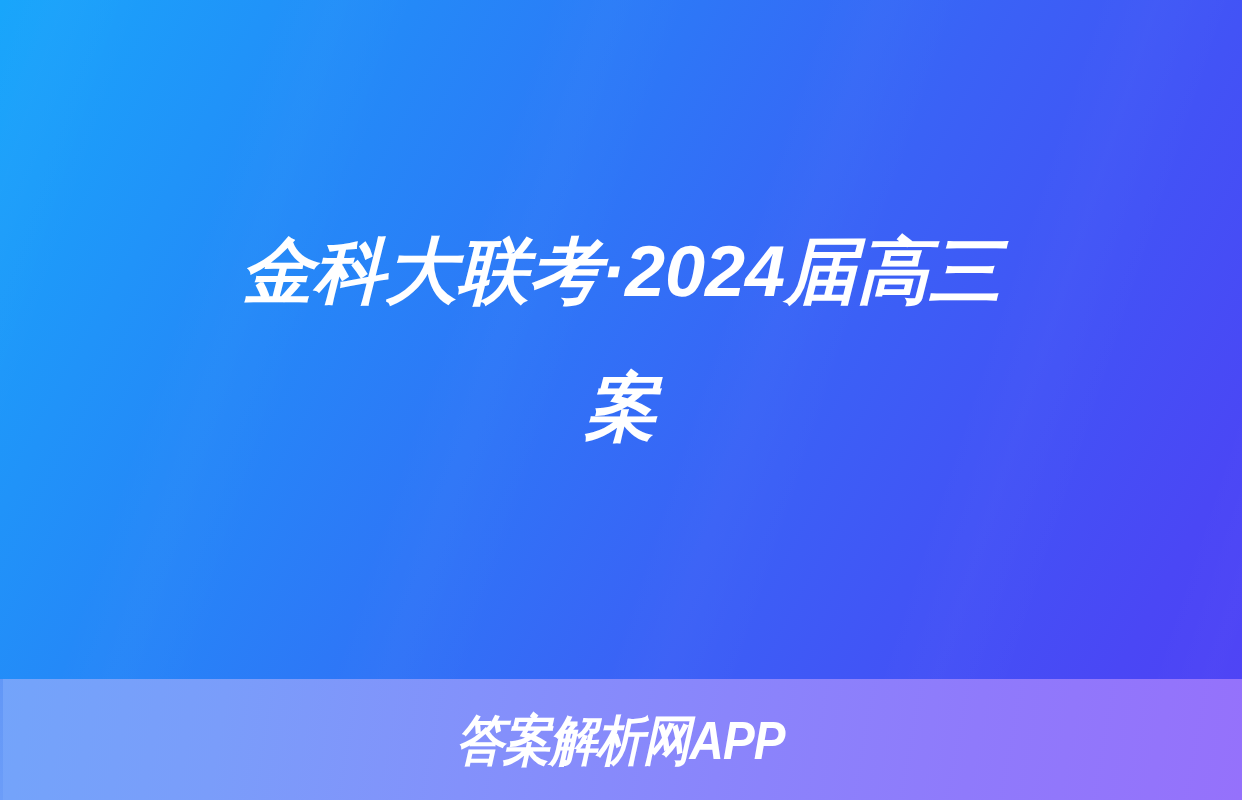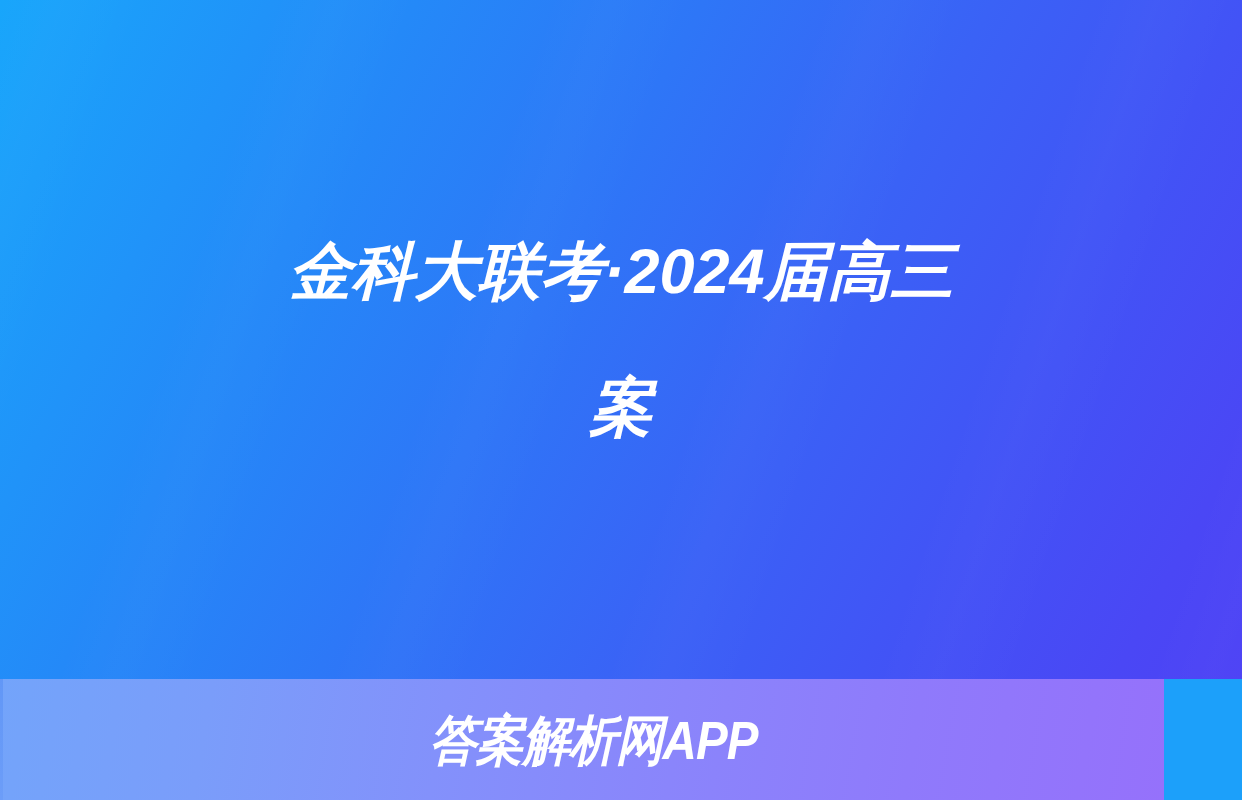--- a/index.html
+++ b/index.html
@@ -58,45 +58,44 @@
     width: 1092px;
     text-align: center;
     z-index: 2;
   }
 
   .title-line {
     color: #ffffff;
     font-family: "Liberation Sans", "DejaVu Sans", sans-serif;
     font-weight: 700;
     font-style: italic;
-    font-size: 63px;
+    font-size: 72px;
     line-height: 136px;
     letter-spacing: 0px;
     white-space: nowrap;
     text-rendering: geometricPrecision;
   }
 
   
   #footer-band {
     position: absolute;
     left: 0;
     top: 679px;
-    width: 1140px;
+    width: 1242px;
     height: 121px;
     background: linear-gradient(100deg,
                 #73A4FA 0%,
                 #7A9DFA 18%,
                 #8391FB 38%,
                 #8A85FB 58%,
                 #8F7AFB 78%,
                 #9571FB 100%);
     display: flex;
     align-items: center;
     justify-content: center;
-    padding-left: 24px;
   }
   #footer-edge {
     position: absolute;
     left: 0;
     top: 0;
     width: 3px;
     height: 121px;
     background: linear-gradient(180deg, #5f95f6 0%, #6b9cf8 100%);
     opacity: .85;
     pointer-events: none;

